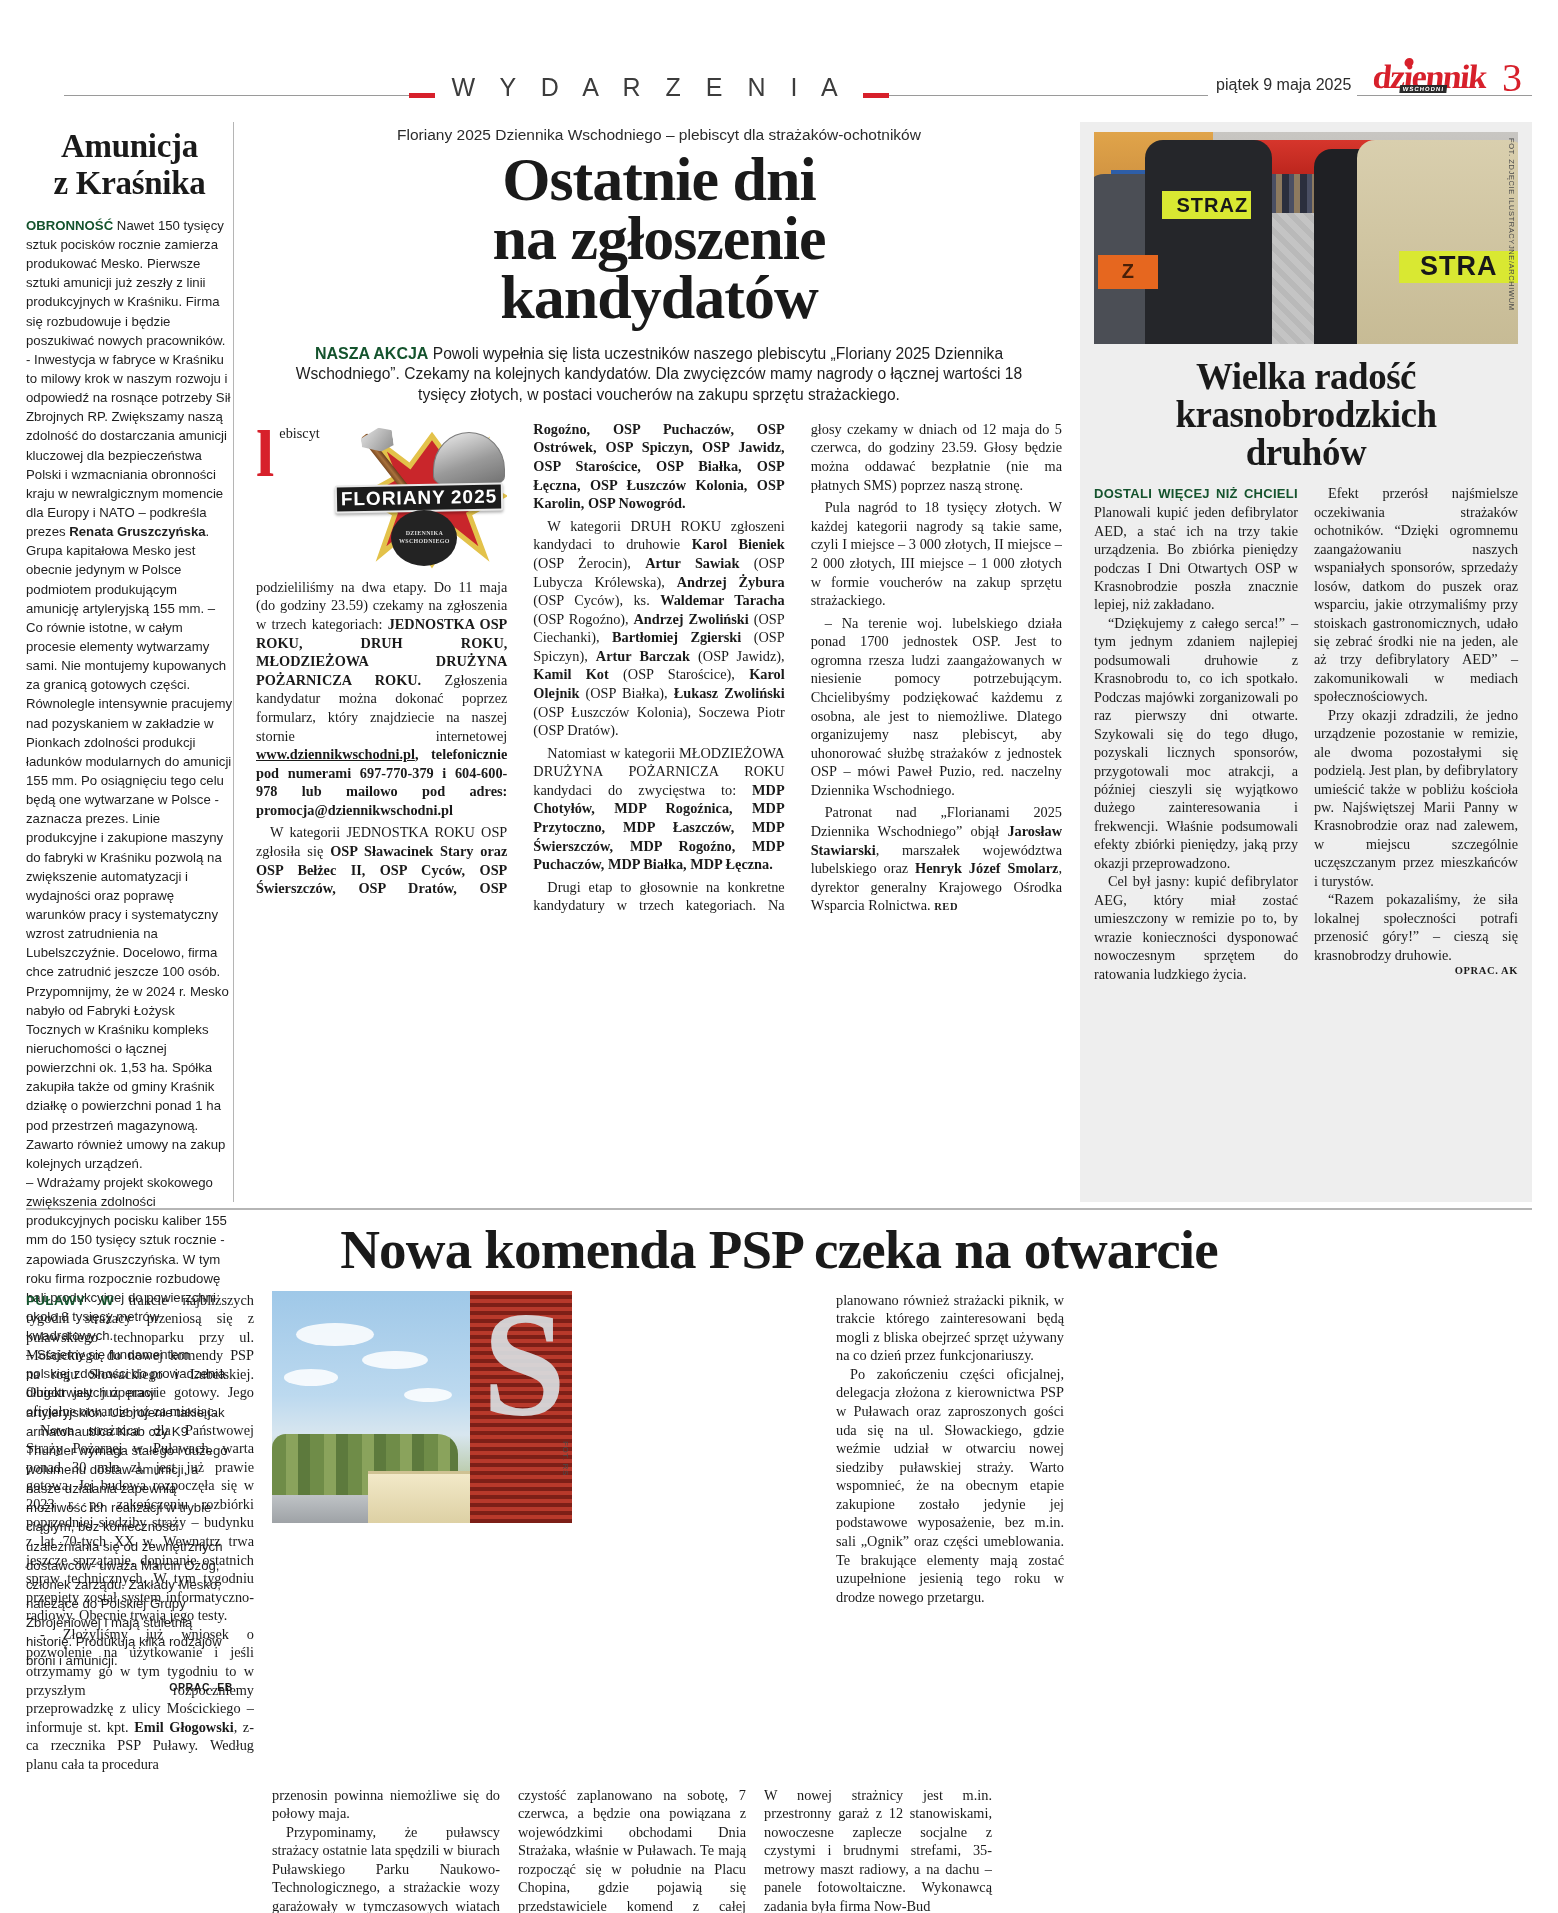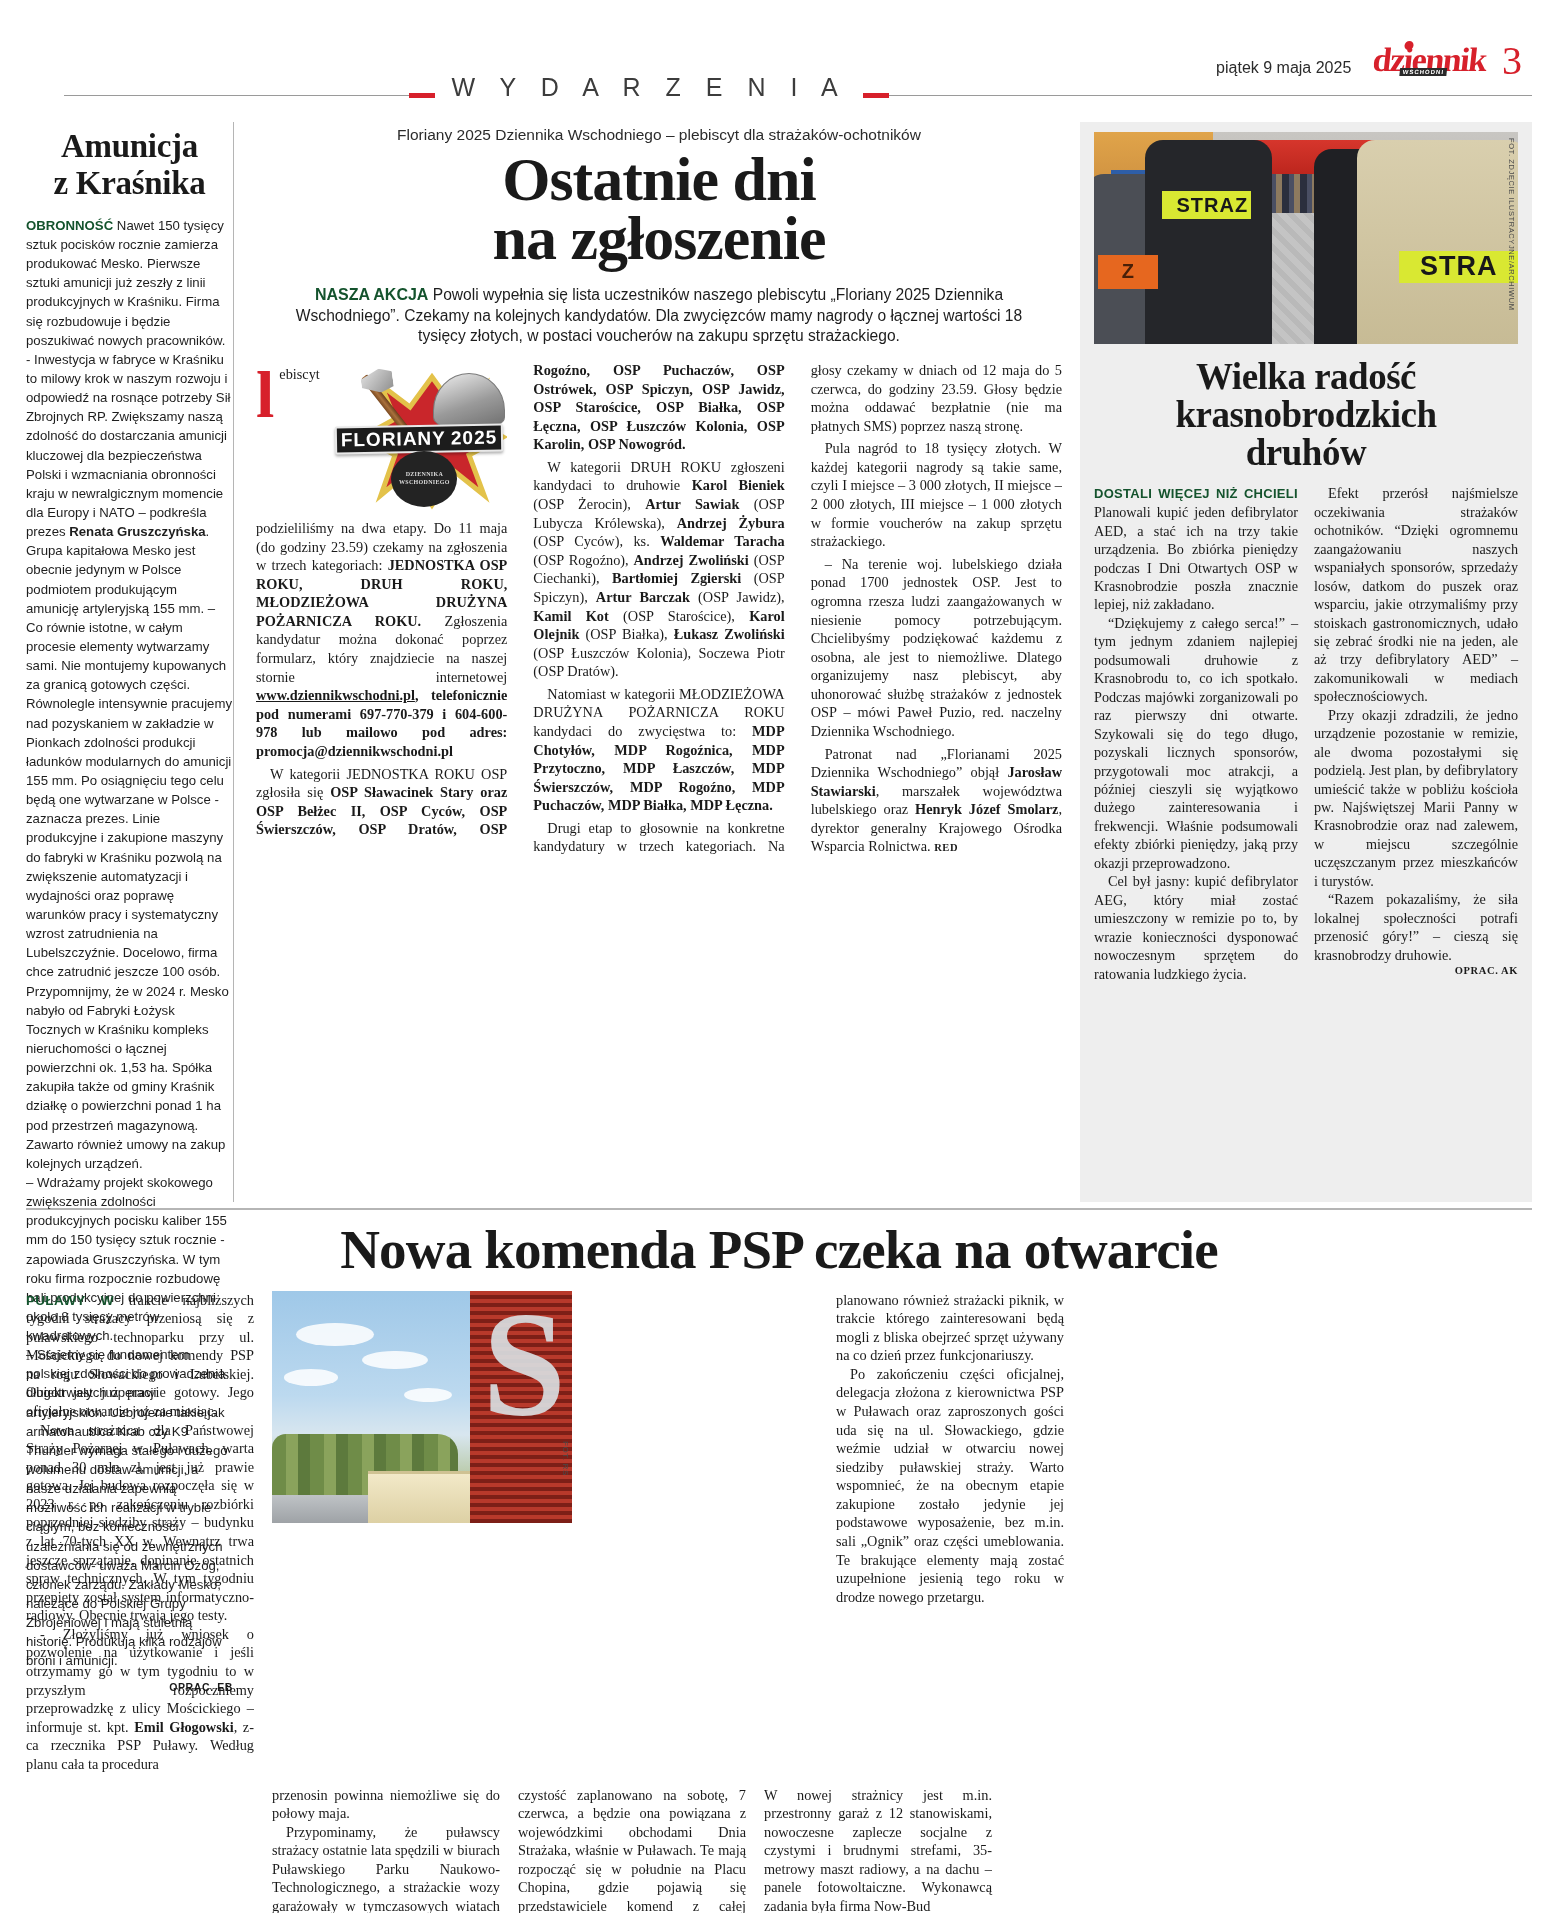--- a/index.html
+++ b/index.html
@@ -44,21 +44,21 @@
   .section-underbar {
     position: absolute;
     bottom: 14px;
     left: 50%;
     transform: translateX(-370px);
     width: 480px;
     height: 5px;
     background: #d7202b;
   }
   .mast-right {
-    position: absolute; right: 10px; bottom: 35px;
+    position: absolute; right: 10px; bottom: 18px;
     display: flex; align-items: flex-end; gap: 16px;
   }
   .mast-date {
     font-size: 16px; color: #2b2b2b; background:#fff; padding:0 6px 2px 8px;
     transform: translateY(2px);
   }
   .mast-logo {
     position: relative;
     font-family: "Liberation Serif", serif;
     font-weight: bold;
@@ -428,20 +428,21 @@
         <p>– Stajemy się fundamentem polskiej zdolności do prowadzenia długotrwałych operacji artyleryjskich. Uzbrojenie takie jak armatohaubica Krab czy K9 Thunder wymaga stałego i dużego wolumenu dostaw amunicji, a nasze działania zapewnią możliwość ich realizacji w trybie ciągłym, bez konieczności uzależniania się od zewnętrznych dostawców- uważa Marcin Ożóg, członek zarządu. Zakłady Mesko, należące do Polskiej Grupy Zbrojeniowej i mają stuletnią historię. Produkują kilka rodzajów broni i amunicji.</p>
       </div>
       <div class="byline-small">OPRAC. EB</div>
     </div>
 
     <div class="mainwrap">
       <div class="overline">Floriany 2025 Dziennika Wschodniego – plebiscyt dla strażaków-ochotników</div>
       <div class="head1">
         <div>Ostatnie dni</div>
         <div>na zgłoszenie</div>
+        <div>kandydatów</div>
       </div>
       <div class="lead">
         <span class="kicker-red">NASZA AKCJA</span><span> Powoli wypełnia się lista uczestników naszego plebiscytu „Floriany 2025 Dziennika Wschodniego”. Czekamy na kolejnych kandydatów. Dla zwycięzców mamy nagrody o łącznej wartości 18 tysięcy złotych, w postaci voucherów na zakupu sprzętu strażackiego.</span>
       </div>
 
       <div class="cols3">
 
         <div class="floriany-badge">
           <svg class="fb-cross" viewBox="0 0 150 140">
             <path d="M75 6 L97 36 L127 14 L112 48 L146 66 L112 84 L127 124 L97 100 L75 134 L53 100 L24 124 L38 84 L5 66 L38 48 L24 14 L53 36 Z" fill="#c9262b" stroke="#e3c24a" stroke-width="5"></path>

